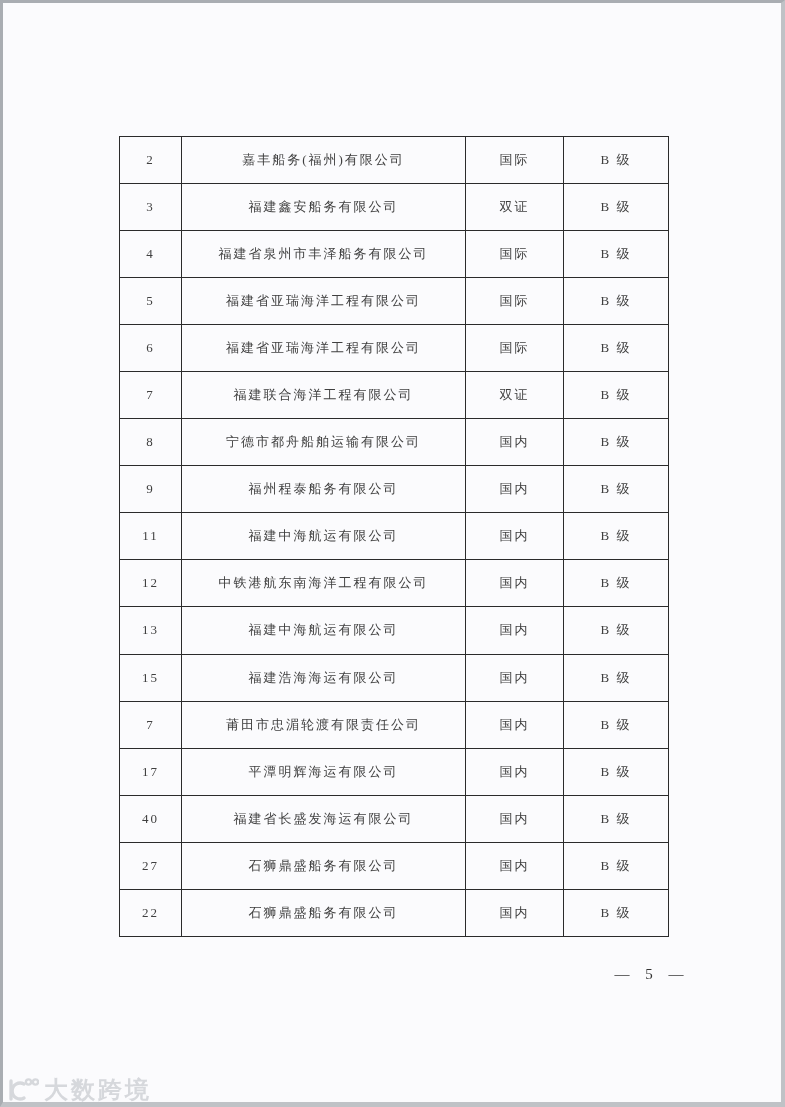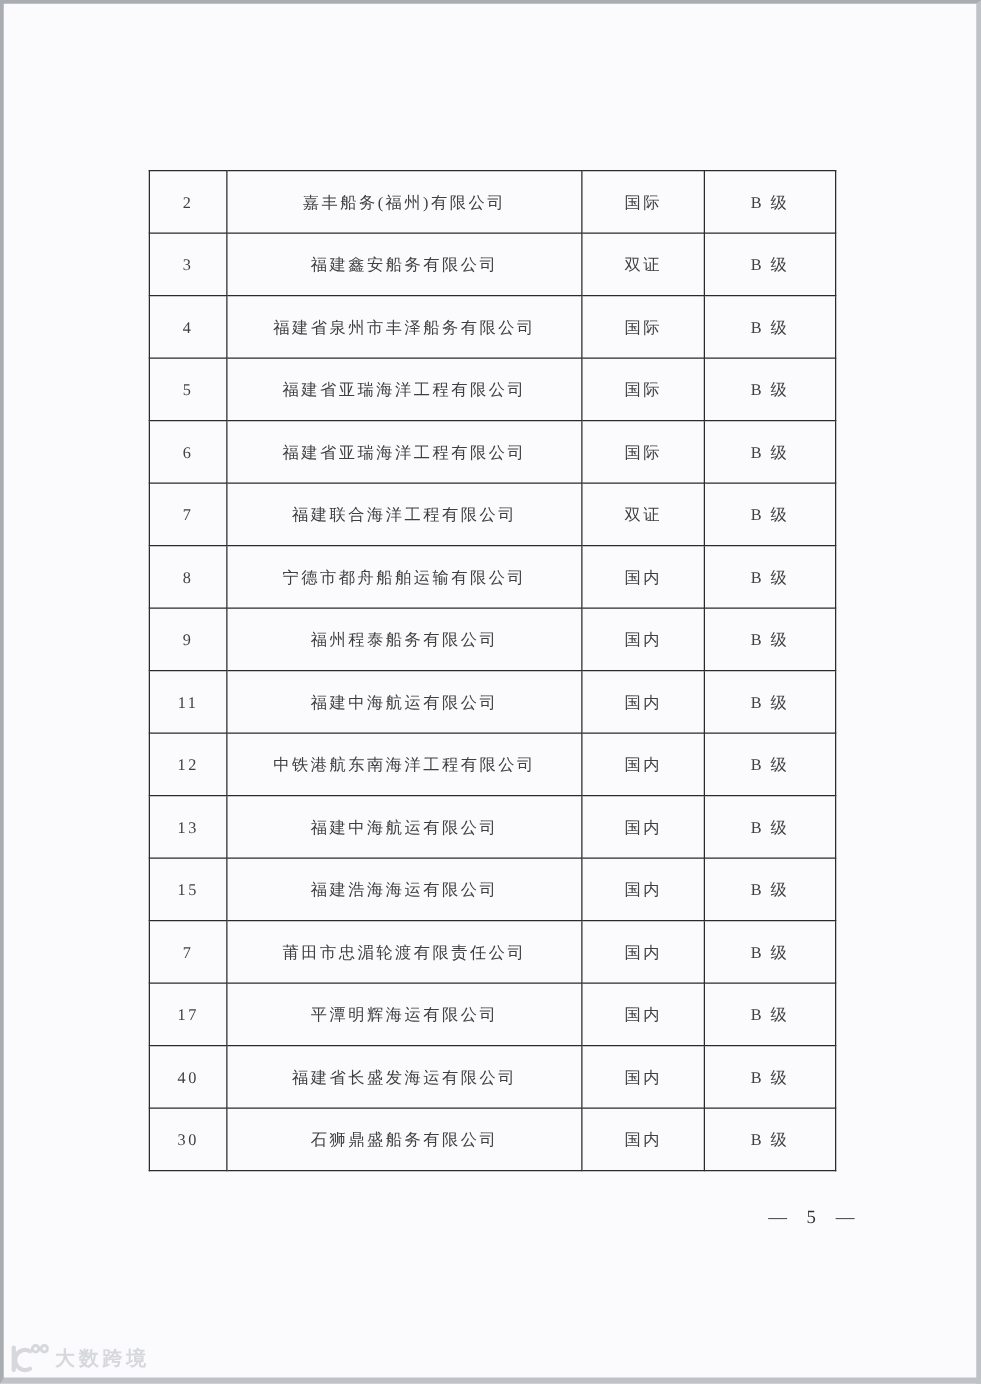--- a/index.html
+++ b/index.html
@@ -36,21 +36,21 @@
     text-align:center; font-size:15px; color:#333;
     word-spacing:10px; letter-spacing:1px;
   }
   .watermark {
     position:absolute; left:7px; top:1074px;
     display:flex; align-items:center; gap:5px;
     color:#d6d8dc;
   }
   .watermark .brand {
     font-family:"Liberation Sans","DejaVu Sans",sans-serif;
-    font-weight:bold; font-size:16px; letter-spacing:3px;
+    font-weight:bold; font-size:24px; letter-spacing:3px;
     color:#d6d8dc;
   }
   .wm-logo { display:block; }
 </style>
 </head>
 <body>
 
 <div class="frame"></div>
 
 <table class="company-table">
@@ -145,21 +145,27 @@
         <td class="cell-category">国内</td>
         <td class="cell-grade">B 级</td>
       </tr>
       <tr>
         <td class="cell-no">40</td>
         <td class="cell-company">福建省长盛发海运有限公司</td>
         <td class="cell-category">国内</td>
         <td class="cell-grade">B 级</td>
       </tr>
       <tr>
-        <td class="cell-no">30</td>
+        <td class="cell-no">27</td>
+        <td class="cell-company">石狮鼎盛船务有限公司</td>
+        <td class="cell-category">国内</td>
+        <td class="cell-grade">B 级</td>
+      </tr>
+      <tr>
+        <td class="cell-no">22</td>
         <td class="cell-company">石狮鼎盛船务有限公司</td>
         <td class="cell-category">国内</td>
         <td class="cell-grade">B 级</td>
       </tr>
     </tbody>
 </table>
 
 <div class="page-number">— 5 —</div>
 
 <div class="watermark">

